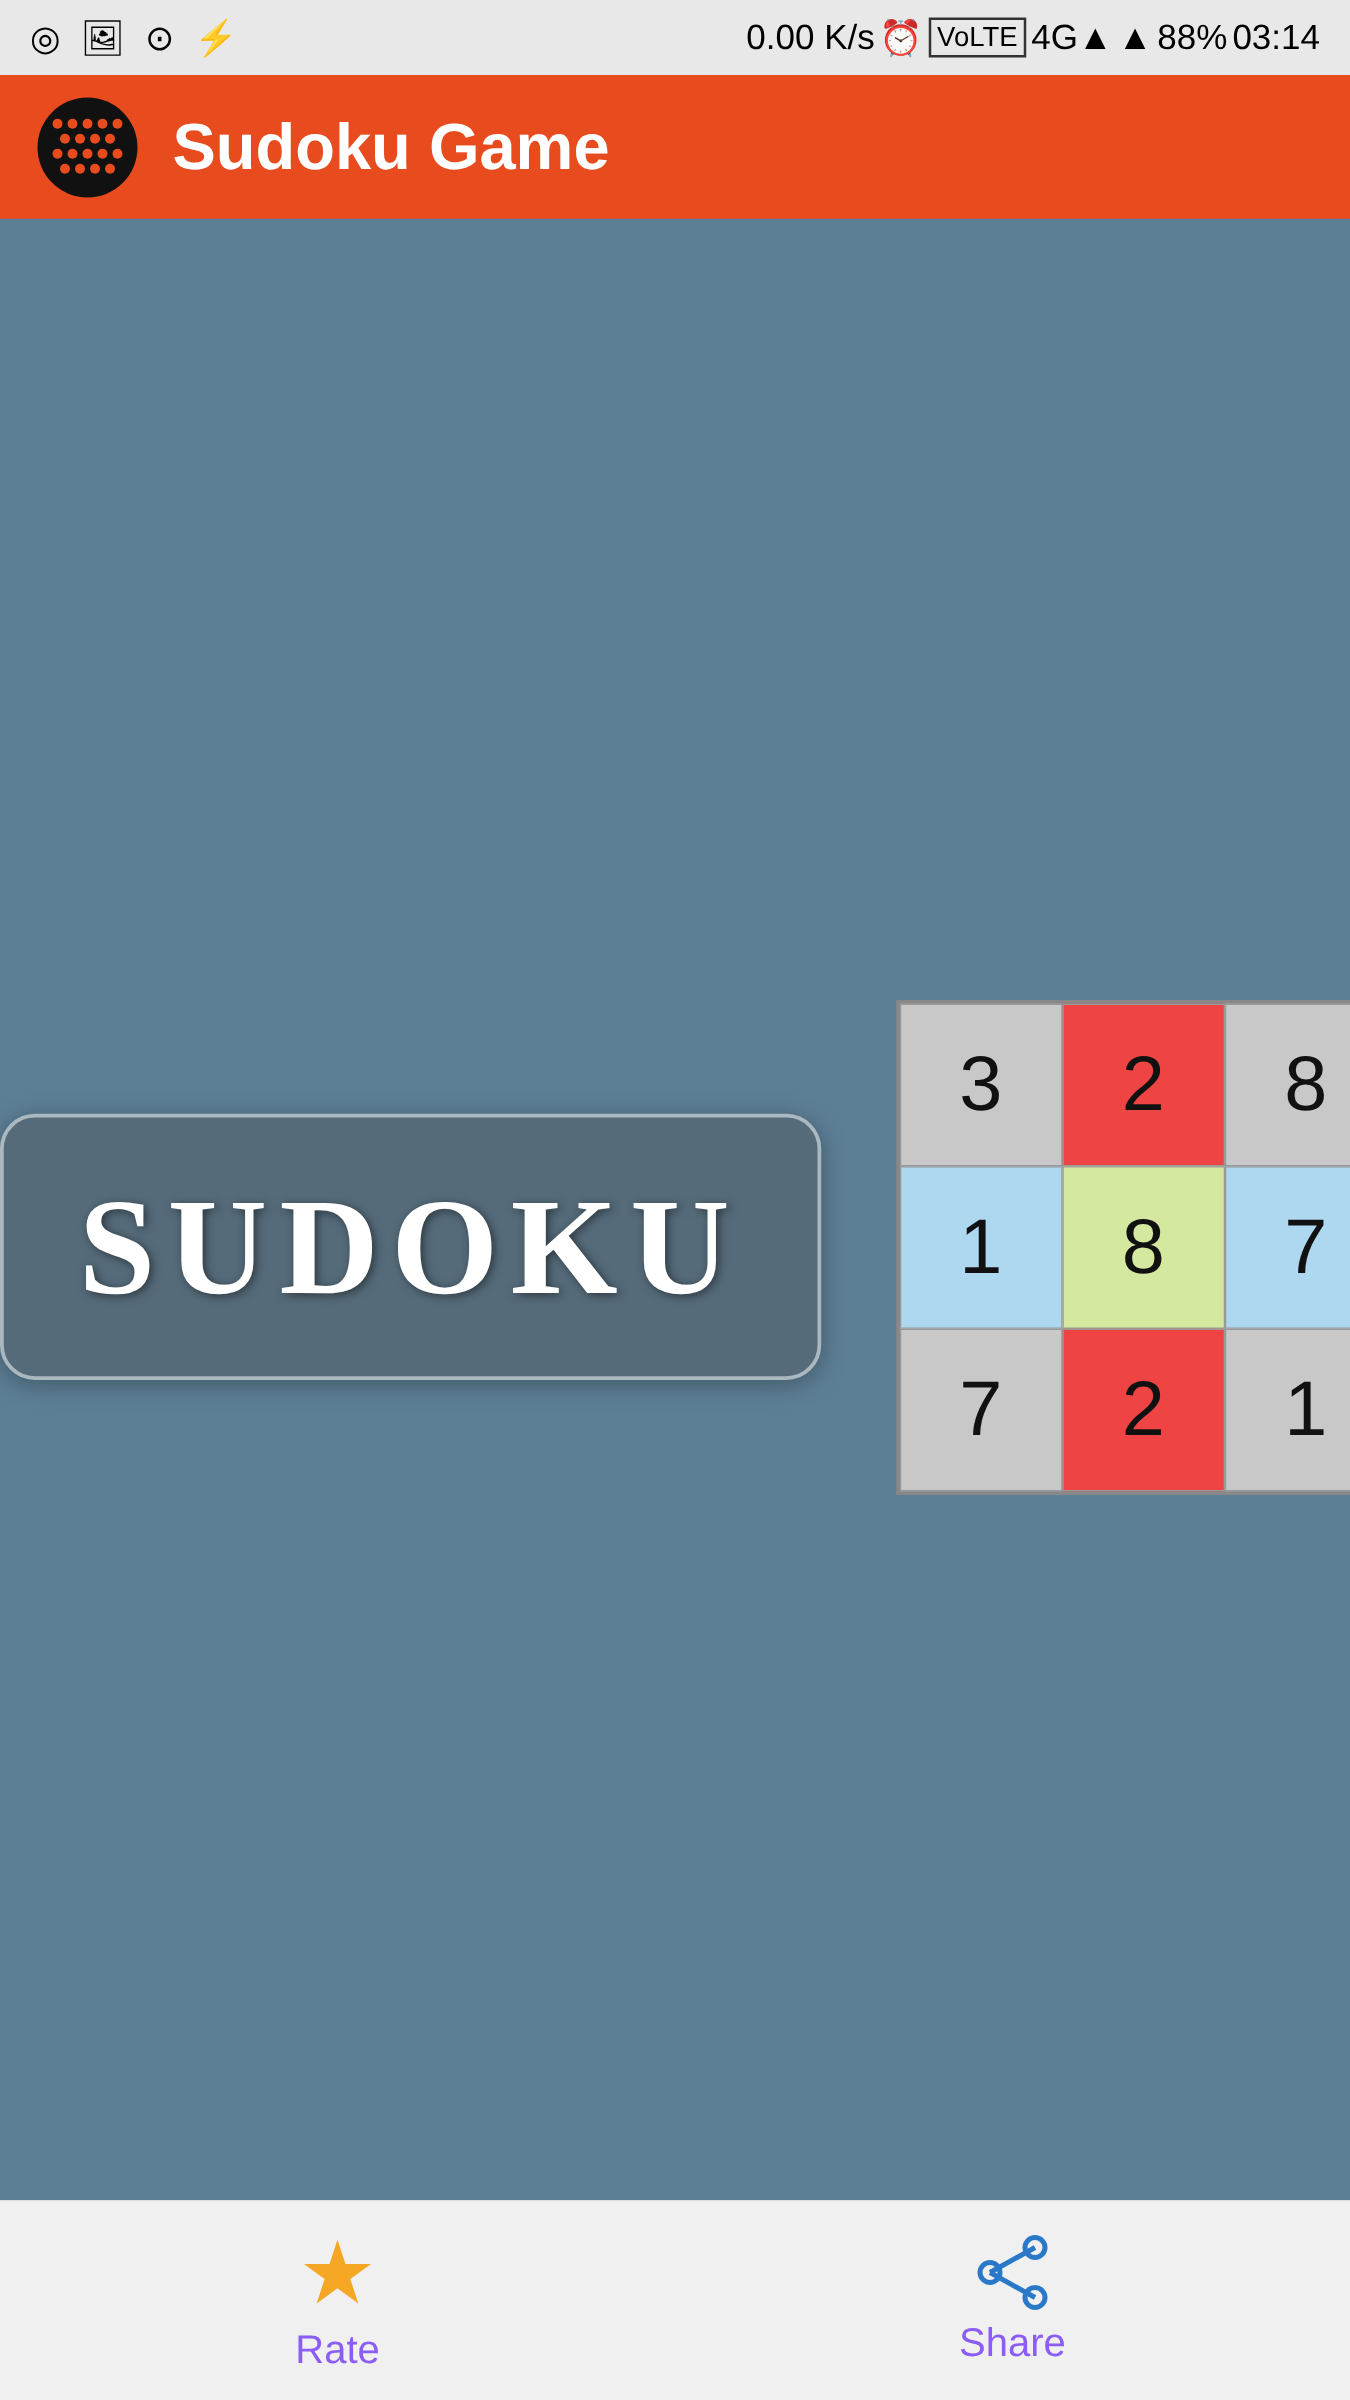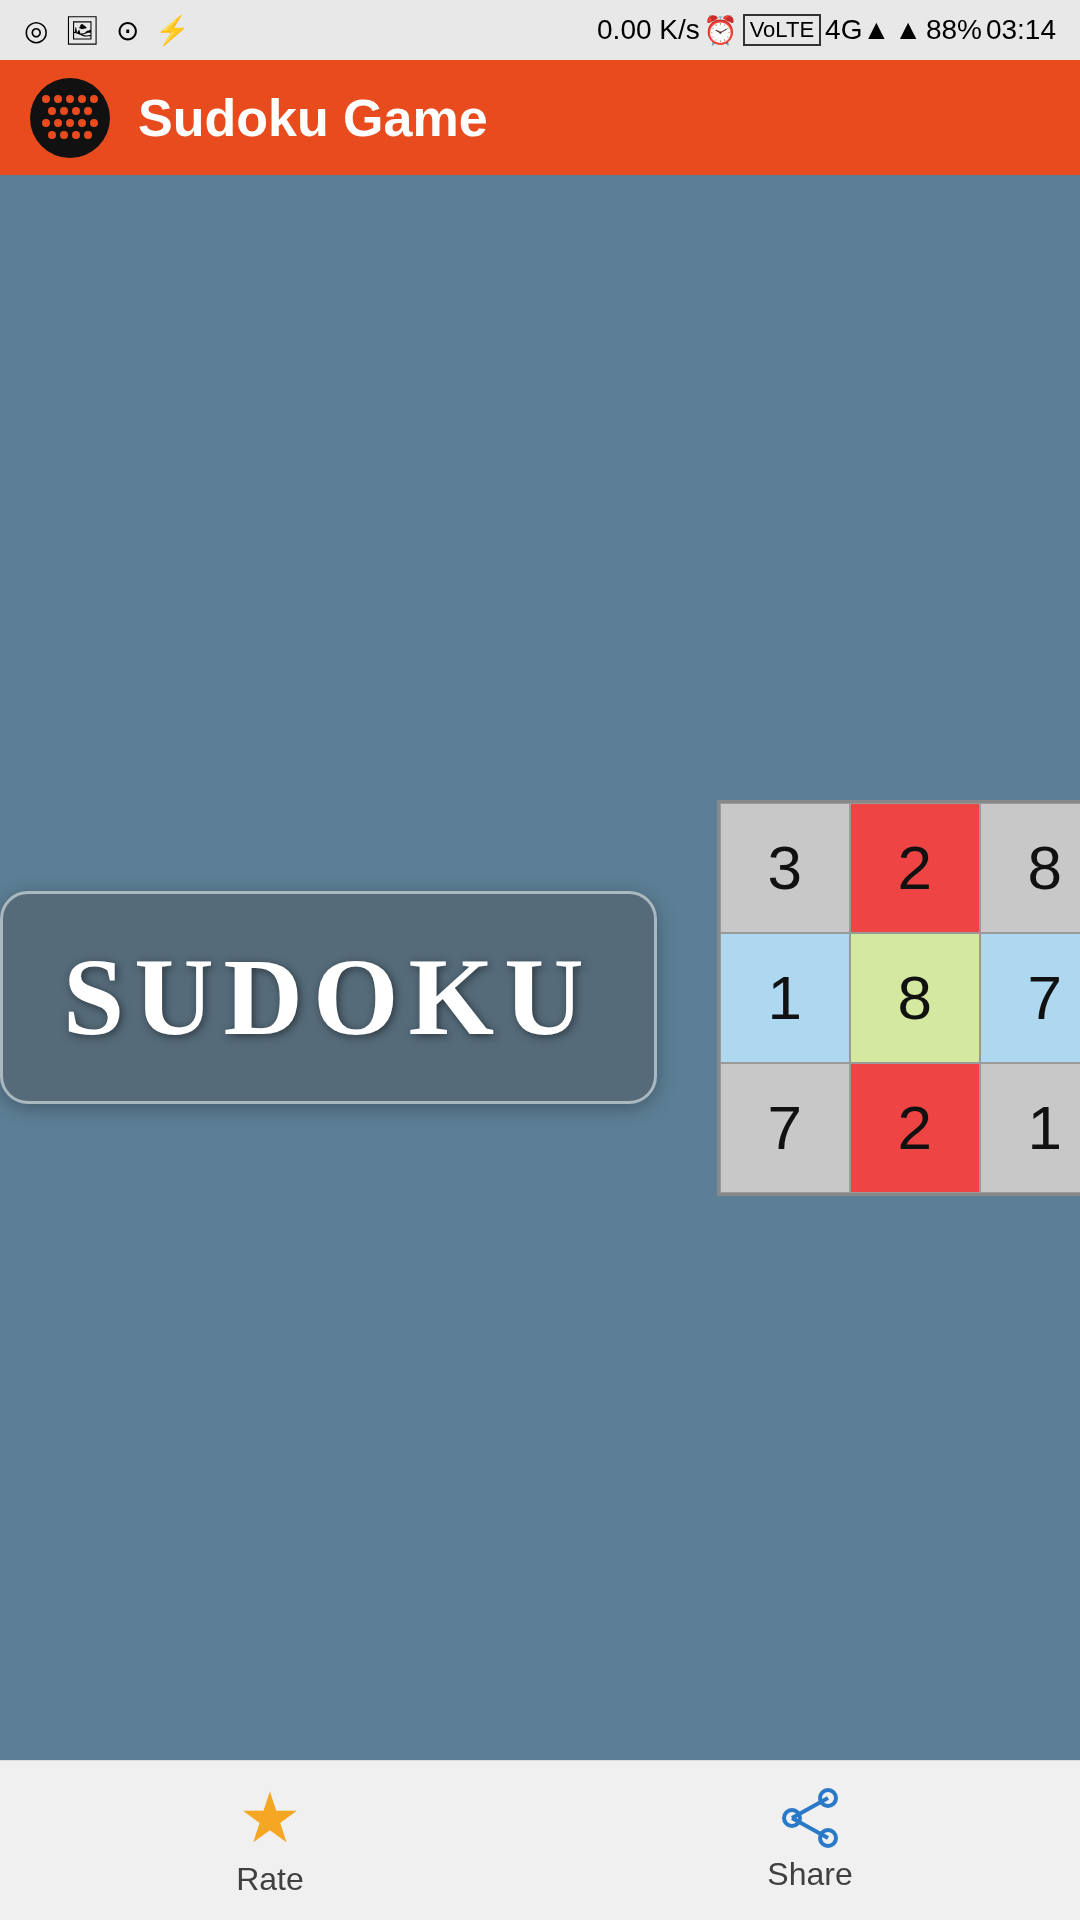--- a/index.html
+++ b/index.html
@@ -168,21 +168,21 @@
       flex-direction: column;
       align-items: center;
       gap: 8px;
       cursor: pointer;
       flex: 1;
     }
     .nav-item-label {
       font-size: 32px;
       font-weight: 500;
     }
-    .nav-item-label.blue { color: #404040; }
+    .nav-item-label.blue { color: #8b5cf6; }
     .star-icon {
       font-size: 70px;
       color: #f5a623;
       line-height: 1;
     }
     .share-icon {
       width: 60px;
       height: 60px;
     }
   </style>

